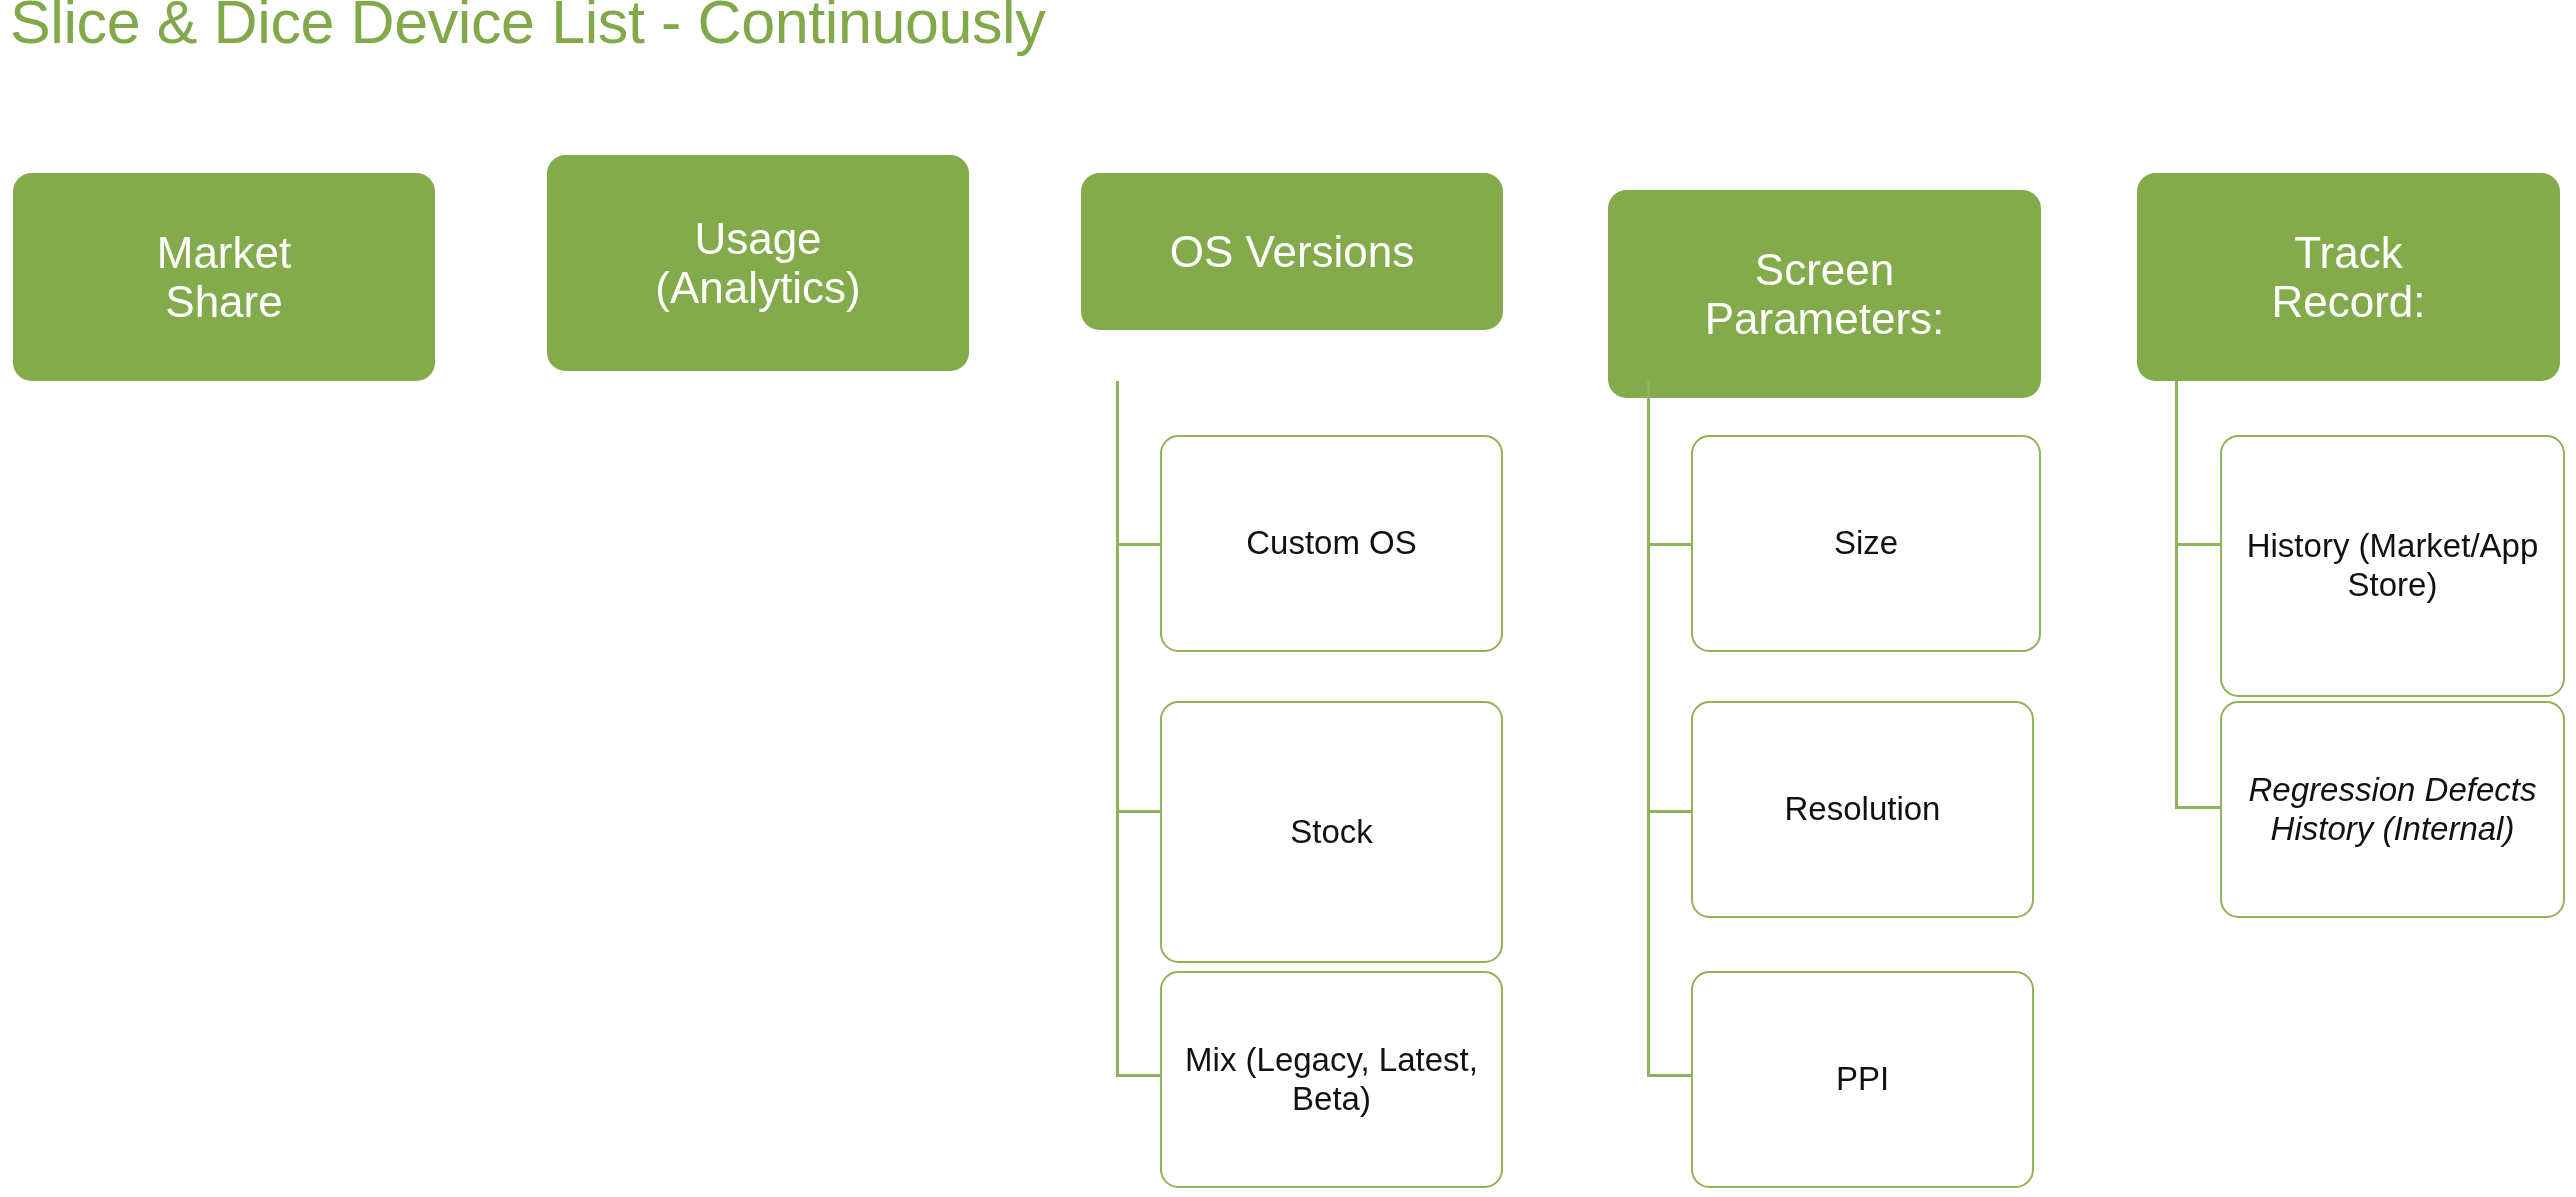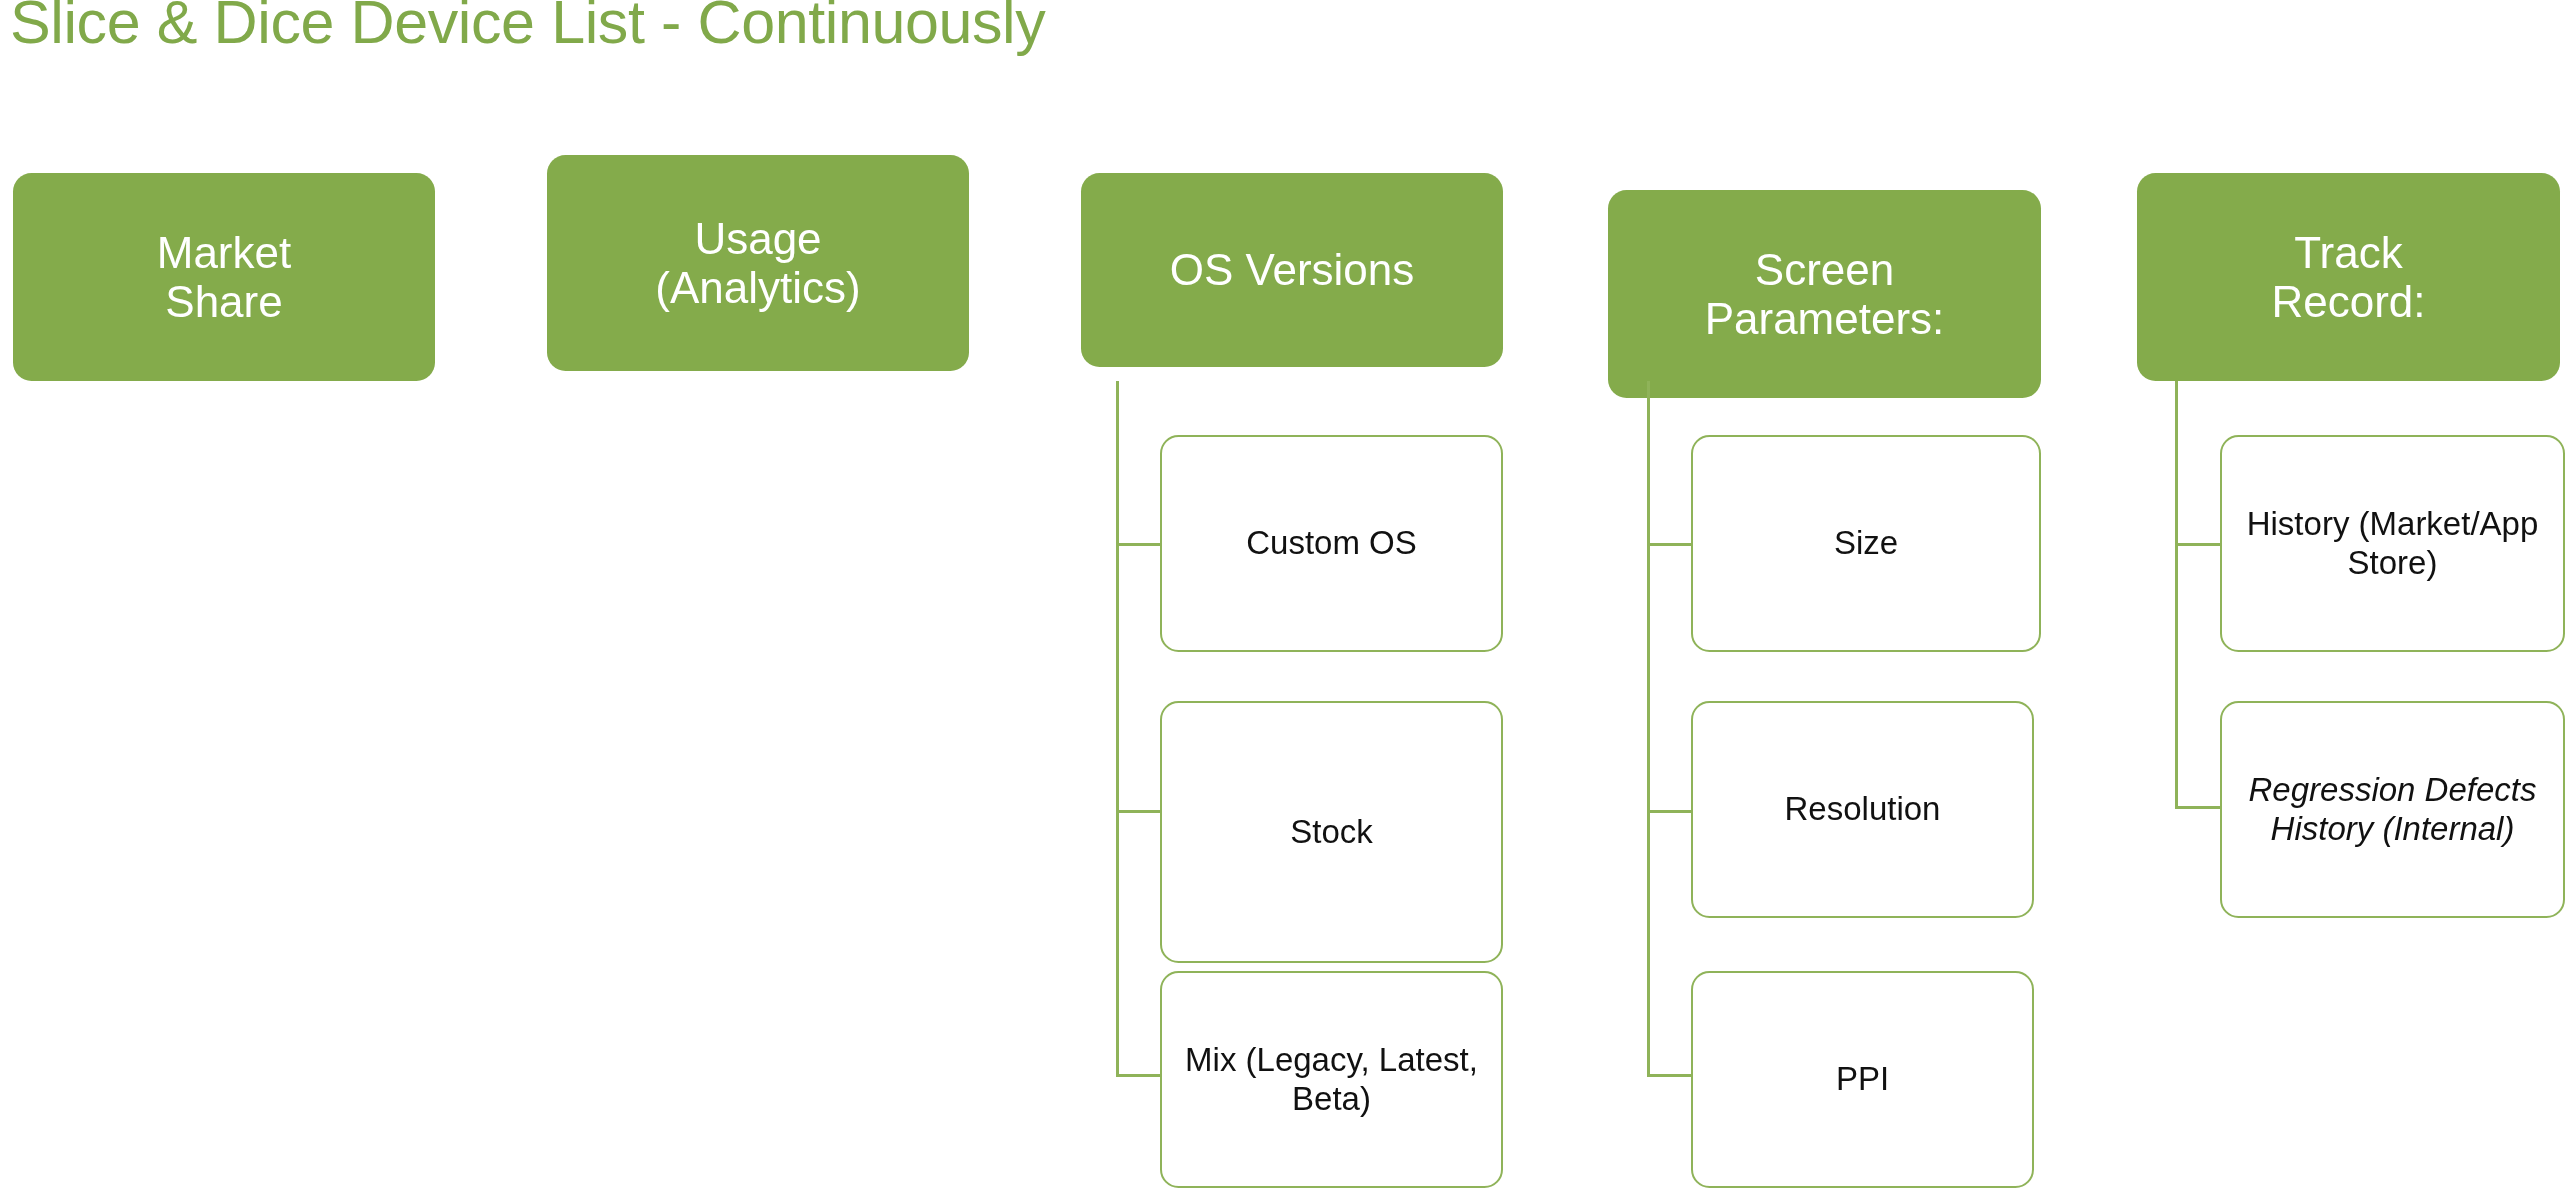--- a/index.html
+++ b/index.html
@@ -91,21 +91,21 @@
   <div id="slide-title">Slice &amp; Dice Device List - Continuously</div>
 
   <div class="parent-box" style="left:13px; top:173px; width:422px; height:208px;">
     <span class="label"><span>Market</span><br><span>Share</span></span>
   </div>
 
   <div class="parent-box" style="left:547px; top:155px; width:422px; height:216px;">
     <span class="label"><span>Usage</span><br><span>(Analytics)</span></span>
   </div>
 
-  <div class="parent-box" style="left:1081px; top:173px; width:422px; height:194px;">
+  <div class="parent-box" style="left:1081px; top:173px; width:422px; height:157px;">
     <span class="label">OS Versions</span>
   </div>
 
   <div class="trunk" style="left:1116px; top:381px; height:695px;"></div>
   <div class="stub" style="left:1116px; top:543px; width:46px;"></div>
   <div class="stub" style="left:1116px; top:810px; width:46px;"></div>
   <div class="stub" style="left:1116px; top:1074px; width:46px;"></div>
 
   <div class="child-box" style="left:1160px; top:435px; width:343px; height:217px;">
     <span class="label">Custom OS</span>
@@ -137,21 +137,21 @@
   </div>
 
   <div class="parent-box" style="left:2137px; top:173px; width:423px; height:208px;">
     <span class="label"><span>Track</span><br><span>Record:</span></span>
   </div>
 
   <div class="trunk" style="left:2175px; top:381px; height:428px;"></div>
   <div class="stub" style="left:2175px; top:543px; width:46px;"></div>
   <div class="stub" style="left:2175px; top:806px; width:46px;"></div>
 
-  <div class="child-box" style="left:2220px; top:435px; width:345px; height:217px;">
+  <div class="child-box" style="left:2220px; top:435px; width:345px; height:262px;">
     <span class="label">History (Market/App Store)</span>
   </div>
   <div class="child-box" style="left:2220px; top:701px; width:345px; height:217px;font-style:italic;">
     <span class="label">Regression Defects History (Internal)</span>
   </div>
 
 </div>
 
 
 </body></html>

